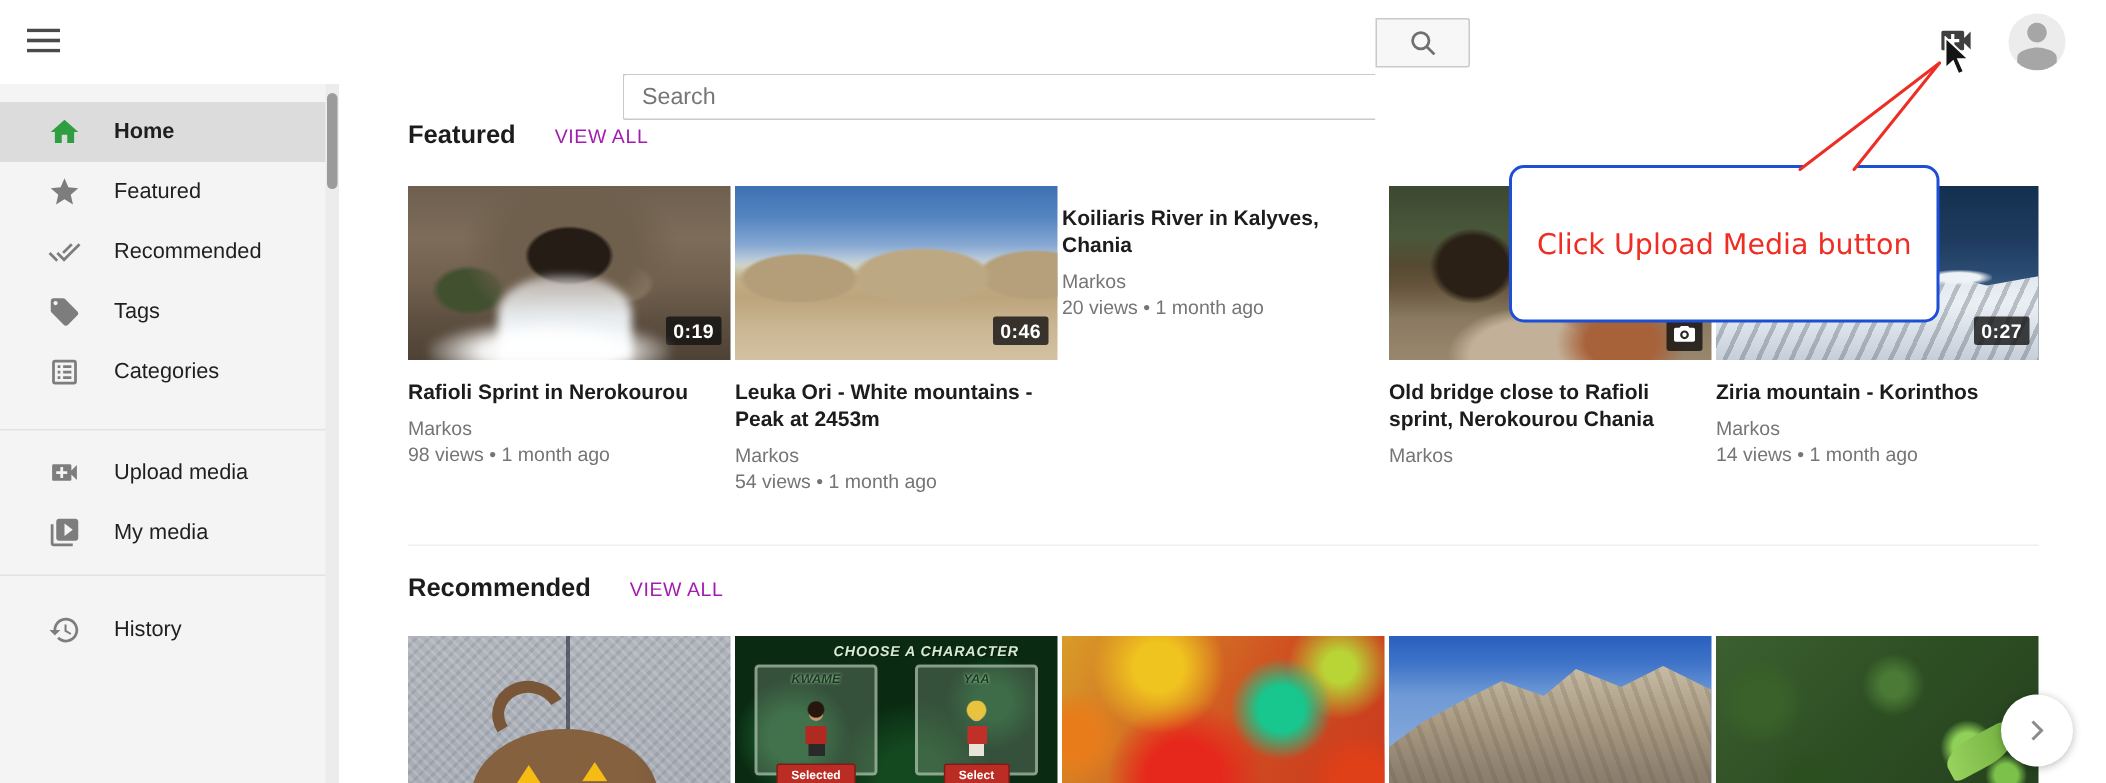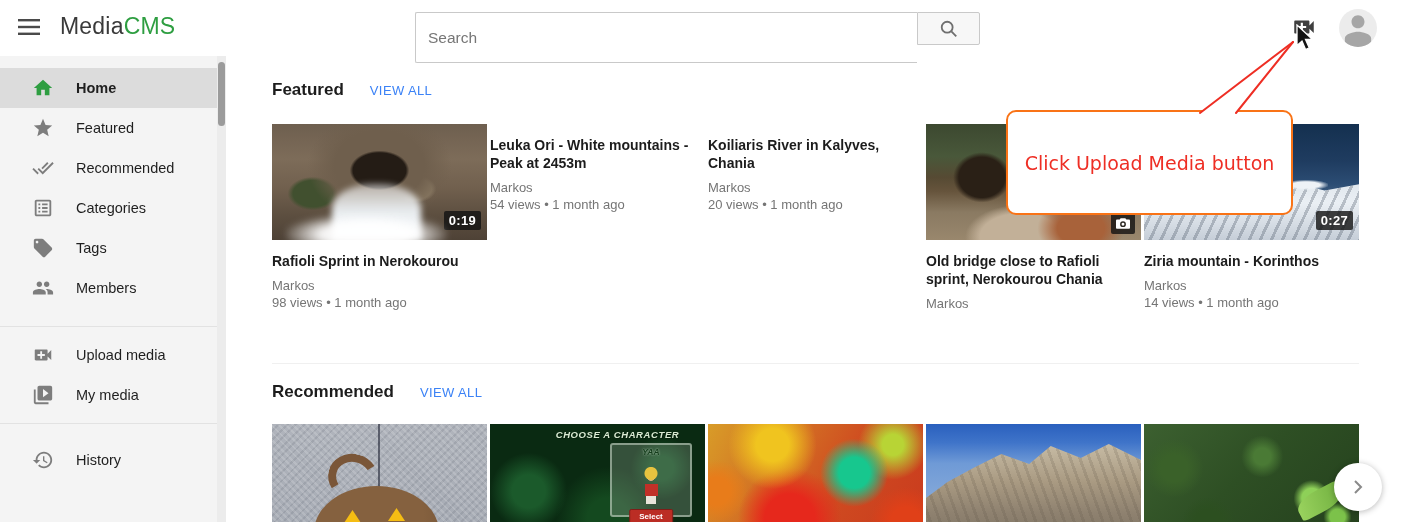--- a/index.html
+++ b/index.html
@@ -9,42 +9,42 @@
     font-family:"Liberation Sans", sans-serif; color:#212121;
   }
 
   
   .header { position:absolute; left:0; top:0; width:1404px; height:56px; background:#fff; z-index:20; }
   .menu-btn { position:absolute; left:14px; top:14px; width:30px; height:28px; background:none; border:none; cursor:pointer; }
   .logo { position:absolute; left:60px; top:13px; font-size:23px; letter-spacing:.2px; color:#3a3a3a; }
   .logo .cms { color:#2e9e41; }
   .searchbar { position:absolute; left:415px; top:12px; width:565px; height:33px; display:flex; }
   .searchbar input {
-    width:502px; height:51px; border:1px solid #c9c9c9; border-right:none; padding:0 12px;
-    font-size:15.5px; font-family:"Liberation Sans",sans-serif; color:#333; outline:none; border-radius:2px 0 0 2px;
+    width:502px; height:31px; border:1px solid #c9c9c9; border-right:none; padding:0 12px;
+    font-size:15.5px; font-family:"Liberation Sans",sans-serif; color:#333; outline:none; border-radius:2px 0 0 2px;margin-top:37px;
   }
   .searchbar input::placeholder { color:#767676; }
   .search-btn { width:63px; height:33px; background:#f7f7f7; border:1px solid #c9c9c9; border-radius:0 2px 2px 0; cursor:pointer; display:flex; align-items:center; justify-content:center; }
   .upload-btn { position:absolute; left:1289px; top:14px; width:30px; height:28px; background:none; border:none; cursor:pointer; }
   .avatar { position:absolute; left:1339px; top:9px; width:38px; height:38px; border-radius:50%; background:#ececec; overflow:hidden; cursor:pointer; }
 
   
   .sidebar { position:absolute; left:0; top:56px; width:226px; height:466px; background:#f4f4f4; padding-top:12px; z-index:10; }
   .side-item { display:flex; align-items:center; height:40px; padding-left:32px; gap:22px; margin-right:9px; cursor:pointer; font-size:14.5px; color:#1f1f1f; }
   .side-item.active { background:#dcdcdc; font-weight:bold; }
   .sicon { width:22px; height:22px; flex:0 0 22px; }
   .side-divider { height:1px; background:#e2e2e2; margin:18px 0 8px 0; }
   .side-divider.second { margin:8px 0 16px 0; }
   .side-scroll { position:absolute; right:0; top:0; width:9px; height:466px; background:#ececec; }
   .side-thumb { position:absolute; right:1px; top:6px; width:7px; height:64px; border-radius:4px; background:#9b9b9b; }
 
   
   .section-head { position:absolute; display:flex; align-items:baseline; gap:26px; z-index:5; }
   .section-title { font-size:17px; font-weight:bold; color:#1c1c1c; }
-  .view-all { font-size:13px; font-weight:500; letter-spacing:.4px; color:#3b82f6; cursor:pointer; }
+  .view-all { font-size:13px; font-weight:500; letter-spacing:.4px; color:#a21caf; cursor:pointer; }
   .head-featured { left:272px; top:80px; }
   .head-recommended { left:272px; top:382px; }
   .section-divider { position:absolute; left:272px; top:363px; width:1087px; height:1px; background:#f0f0f0; }
 
   .row { position:absolute; left:272px; display:flex; gap:3px; }
   .row-featured { top:124px; }
   .row-recommended { top:424px; }
   .card { width:215px; }
   .thumb { position:relative; width:215px; height:116px; overflow:hidden; background:#888; cursor:pointer; }
   .duration {
@@ -158,41 +158,40 @@
     radial-gradient(circle 20px at 90% 80%, #7cc24a 0 38%, rgba(124,194,74,0) 70%),
     radial-gradient(circle 30px at 55% 28%, #4a7a35 0 28%, rgba(74,122,53,0) 70%),
     radial-gradient(circle 42px at 14% 38%, #3a6129 0 32%, rgba(58,97,41,0) 70%),
     radial-gradient(circle 36px at 30% 86%, #2c4f20 0 38%, rgba(44,79,32,0) 75%),
     linear-gradient(135deg, #3c6030 0%, #2e4f24 45%, #24401d 100%); }
   .rthumb-5::before { content:""; position:absolute; left:152px; top:66px; width:48px; height:22px;
     background:linear-gradient(100deg, #9bd45f, #6fae3e); border-radius:50% 12% 50% 12%; transform:rotate(-28deg); }
 
   
   .callout { position:absolute; left:1006px; top:110px; width:287px; height:105px; background:#fff;
-    border:2px solid #f97316; border-radius:10px; z-index:40; display:flex; align-items:center; justify-content:center; }
+    border:2px solid #1d4ed8; border-radius:10px; z-index:40; display:flex; align-items:center; justify-content:center; }
   .callout span { font-family:"DejaVu Sans", sans-serif; font-size:19px; color:#ee2e24; }
   .callout-tail { position:absolute; left:1190px; top:36px; z-index:41; }
   .cursor-svg { position:absolute; left:1296px; top:24px; z-index:60; }
 
   
   .next-btn { position:absolute; left:1334px; top:463px; width:48px; height:48px; border-radius:50%; background:#fff;
     border:none; box-shadow:0 1px 6px rgba(0,0,0,.28); z-index:30; cursor:pointer; display:flex; align-items:center; justify-content:center; }
 </style>
 </head>
 <body>
 
 <div class="header">
   <button class="menu-btn">
     <svg width="22" height="16" viewBox="0 0 22 16">
       <rect x="0" y="0" width="22" height="2.4" fill="#4a4a4a"></rect>
       <rect x="0" y="6.8" width="22" height="2.4" fill="#4a4a4a"></rect>
       <rect x="0" y="13.6" width="22" height="2.4" fill="#4a4a4a"></rect>
     </svg>
   </button>
-  <div class="logo"><span>Media</span><span class="cms">CMS</span></div>
 
   <div class="searchbar">
     <input type="text" placeholder="Search" style="">
     <button class="search-btn">
       <svg width="20" height="20" viewBox="0 0 22 22">
         <circle cx="9" cy="9" r="6" fill="none" stroke="#6f6f6f" stroke-width="2"></circle>
         <line x1="13.6" y1="13.6" x2="19" y2="19" stroke="#6f6f6f" stroke-width="2"></line>
       </svg>
     </button>
   </div>
@@ -223,35 +222,29 @@
     <span>Featured</span>
   </div>
   <div class="side-item">
     <svg class="sicon" viewBox="0 0 24 24">
         <path fill="#7d7d7d" d="M18 7l-1.41-1.41-6.34 6.34 1.41 1.41L18 7zm4.24-1.41L11.66 16.17 7.48 12l-1.41 1.41L11.66 19l12-12-1.42-1.41zM.41 13.41L6 19l1.41-1.41L1.83 12 .41 13.41z"></path>
       </svg>
     <span>Recommended</span>
   </div>
   <div class="side-item">
     <svg class="sicon" viewBox="0 0 24 24">
+        <path fill="#7d7d7d" d="M21.41 11.58l-9-9C12.05 2.22 11.55 2 11 2H4c-1.1 0-2 .9-2 2v7c0 .55.22 1.05.59 1.42l9 9c.36.36.86.58 1.41.58.55 0 1.05-.22 1.41-.59l7-7c.37-.36.59-.86.59-1.41 0-.55-.23-1.06-.59-1.42zM5.5 7C4.67 7 4 6.33 4 5.5S4.67 4 5.5 4 7 4.67 7 5.5 6.33 7 5.5 7z"></path>
+      </svg>
+    <span>Tags</span>
+  </div>
+  <div class="side-item">
+    <svg class="sicon" viewBox="0 0 24 24">
         <path fill="#7d7d7d" d="M19 5v14H5V5h14m0-2H5c-1.1 0-2 .9-2 2v14c0 1.1.9 2 2 2h14c1.1 0 2-.9 2-2V5c0-1.1-.9-2-2-2zm-8 4h6v2h-6V7zm0 4h6v2h-6v-2zm0 4h6v2h-6v-2zM7 7h2v2H7V7zm0 4h2v2H7v-2zm0 4h2v2H7v-2z"></path>
       </svg>
     <span>Categories</span>
-  </div>
-  <div class="side-item">
-    <svg class="sicon" viewBox="0 0 24 24">
-        <path fill="#7d7d7d" d="M21.41 11.58l-9-9C12.05 2.22 11.55 2 11 2H4c-1.1 0-2 .9-2 2v7c0 .55.22 1.05.59 1.42l9 9c.36.36.86.58 1.41.58.55 0 1.05-.22 1.41-.59l7-7c.37-.36.59-.86.59-1.41 0-.55-.23-1.06-.59-1.42zM5.5 7C4.67 7 4 6.33 4 5.5S4.67 4 5.5 4 7 4.67 7 5.5 6.33 7 5.5 7z"></path>
-      </svg>
-    <span>Tags</span>
-  </div>
-  <div class="side-item">
-    <svg class="sicon" viewBox="0 0 24 24">
-        <path fill="#7d7d7d" d="M16 11c1.66 0 2.99-1.34 2.99-3S17.66 5 16 5c-1.66 0-3 1.34-3 3s1.34 3 3 3zm-8 0c1.66 0 2.99-1.34 2.99-3S9.66 5 8 5C6.34 5 5 6.34 5 8s1.34 3 3 3zm0 2c-2.33 0-7 1.17-7 3.5V19h14v-2.5c0-2.33-4.67-3.5-7-3.5zm8 0c-.29 0-.62.02-.97.05 1.16.84 1.97 1.97 1.97 3.45V19h6v-2.5c0-2.33-4.67-3.5-7-3.5z"></path>
-      </svg>
-    <span>Members</span>
   </div>
 
   <div class="side-divider"></div>
 
   <div class="side-item">
     <svg class="sicon" viewBox="0 0 24 24">
         <path fill="#7d7d7d" d="M17 10.5V7c0-.55-.45-1-1-1H4c-.55 0-1 .45-1 1v10c0 .55.45 1 1 1h12c.55 0 1-.45 1-1v-3.5l4 4v-11l-4 4zM14 13h-3v3H9v-3H6v-2h3V8h2v3h3v2z"></path>
       </svg>
     <span>Upload media</span>
   </div>
@@ -285,20 +278,23 @@
   <div class="card">
     <div class="thumb thumb-1">
       <span class="duration">0:19</span>
     </div>
     <div class="card-title">Rafioli Sprint in Nerokourou</div>
     <div class="card-author">Markos</div>
     <div class="card-meta">98 views • 1 month ago</div>
   </div>
 
   <div class="card">
+    <div class="thumb thumb-2">
+      <span class="duration">0:46</span>
+    </div>
     <div class="card-title">Leuka Ori - White mountains - Peak at 2453m</div>
     <div class="card-author">Markos</div>
     <div class="card-meta">54 views • 1 month ago</div>
   </div>
 
   <div class="card">
     <div class="card-title">Koiliaris River in Kalyves, Chania</div>
     <div class="card-author">Markos</div>
     <div class="card-meta">20 views • 1 month ago</div>
   </div>
@@ -339,20 +335,25 @@
       <i class="pumpkin-stem"></i>
       <i class="eye-left"></i>
       <i class="eye-right"></i>
 
     </div>
   </div>
 
   <div class="card">
     <div class="thumb rthumb-2">
       <span class="g-title">CHOOSE A CHARACTER</span>
+      <span class="g-panel left">
+        <span class="g-name">KWAME</span>
+        <i class="g-char kwame"></i>
+        <span class="g-btn">Selected</span>
+      </span>
       <span class="g-panel right">
         <span class="g-name">YAA</span>
         <i class="g-char yaa"></i>
         <span class="g-btn">Select</span>
       </span>
     </div>
   </div>
 
   <div class="card">
     <div class="thumb rthumb-3"></div>

